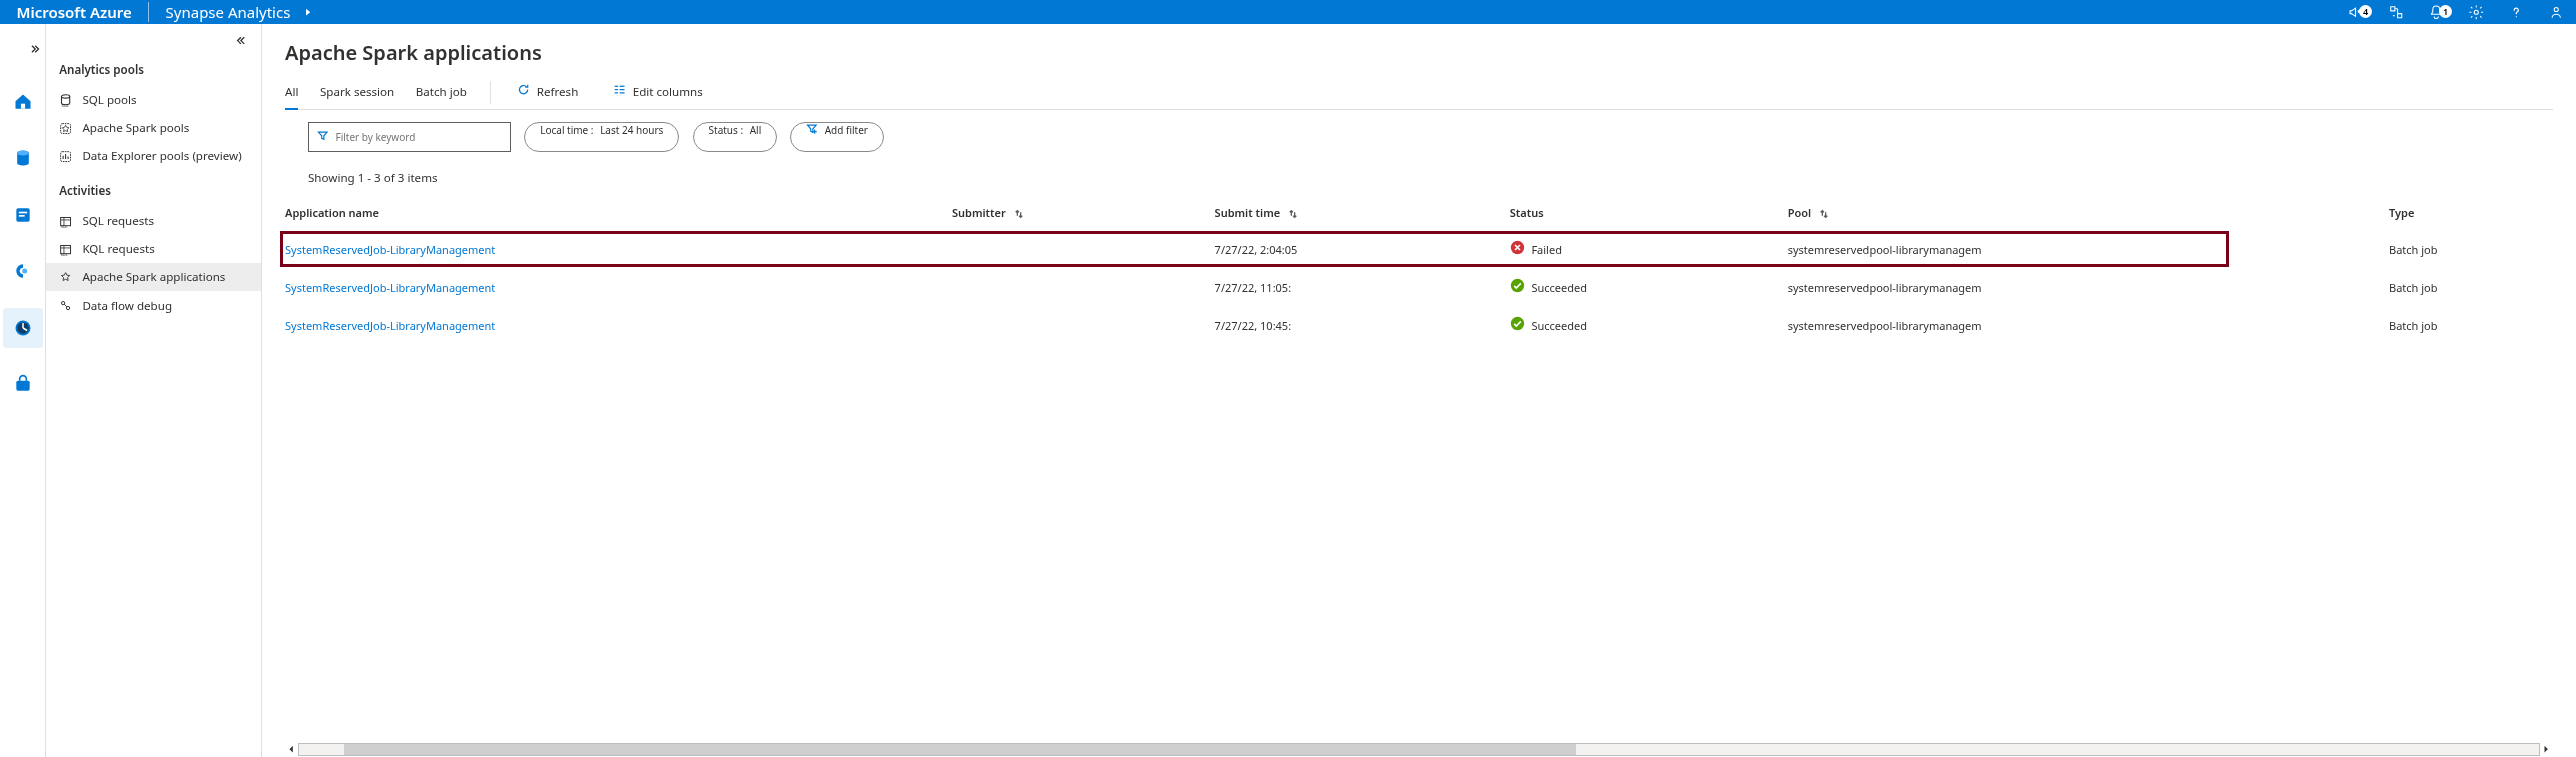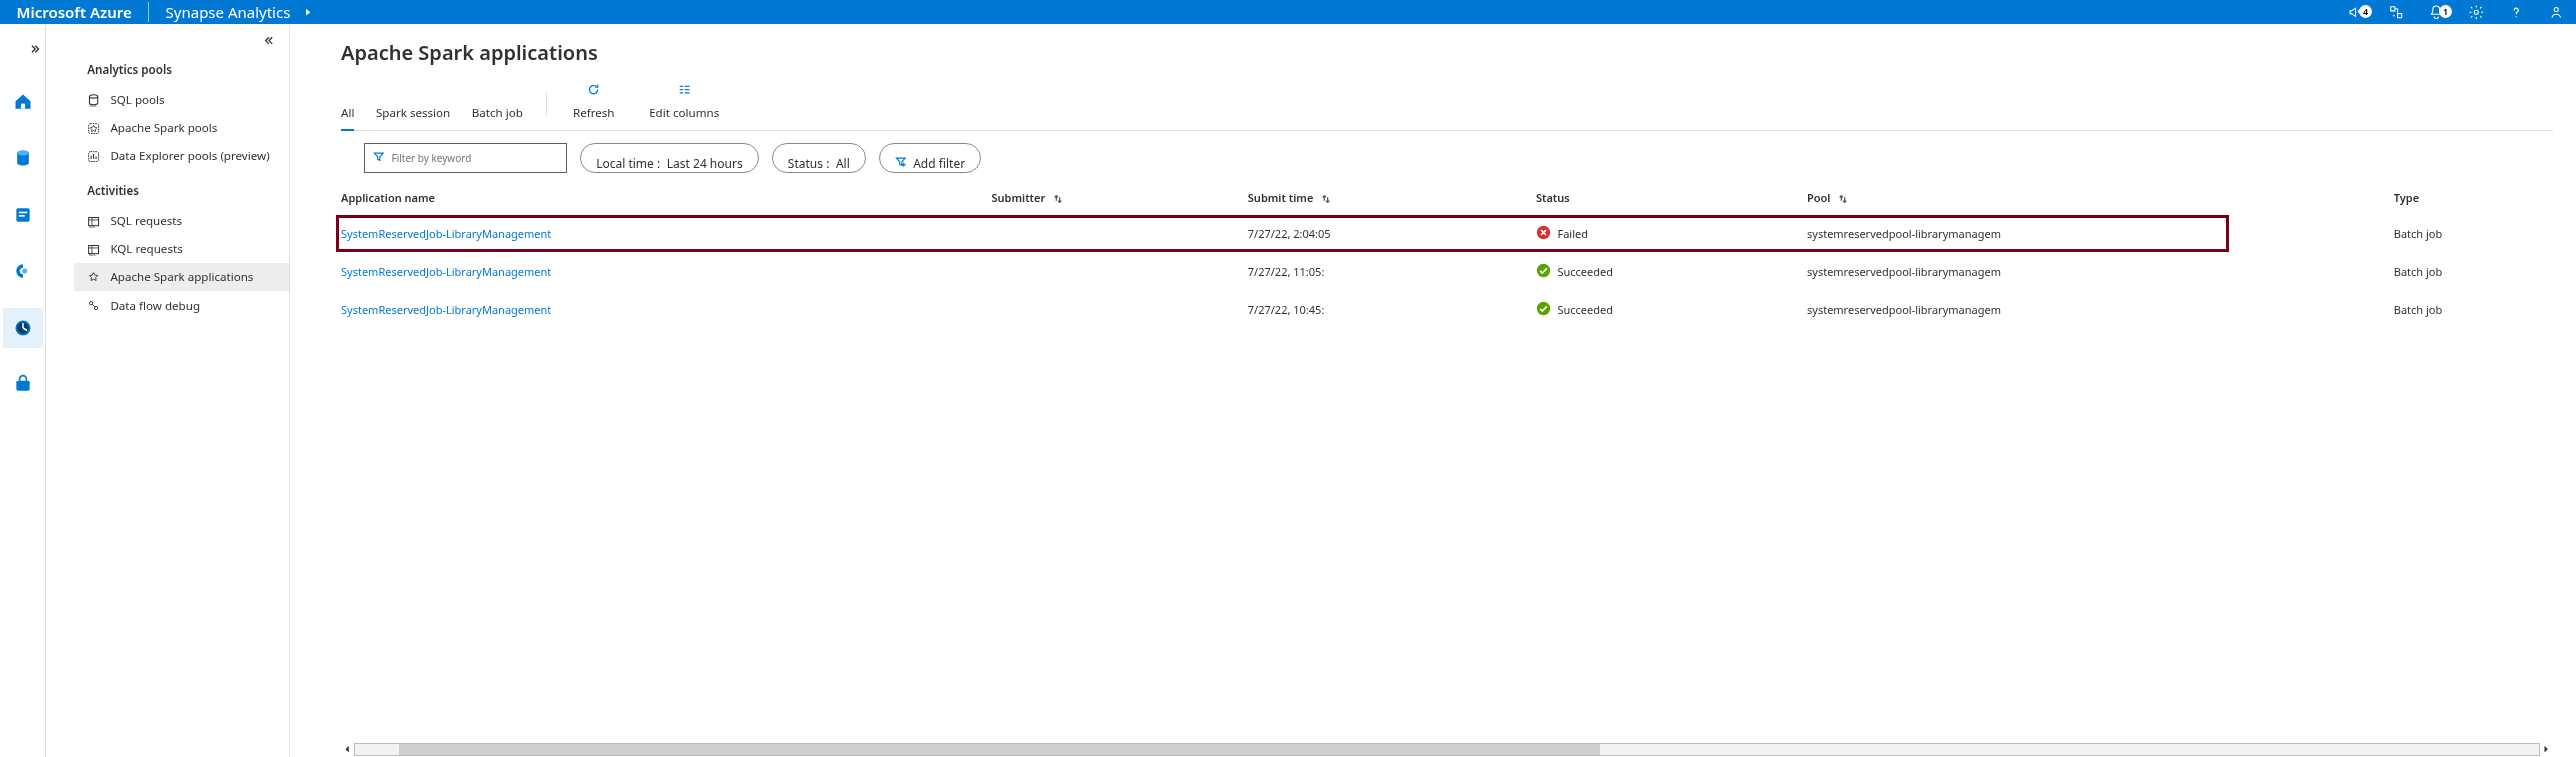--- a/index.html
+++ b/index.html
@@ -14,21 +14,21 @@
     .service { font-size:15px; font-weight:400; padding:0 8.3px 0 16.5px; }
     .crumb-play { display:inline-flex; align-items:center; justify-content:center; width:18px; height:40px; cursor:pointer; }
     .crumb-play svg{ fill:#fff; }
 
     .topbar-right { margin-left:auto; display:flex; align-items:stretch; height:100%; }
     .topbtn { width:40px; display:flex; align-items:center; justify-content:center; position:relative; cursor:pointer; }
     .topbtn svg { fill:#fff; width:16.5px; height:16.5px; }
     .badge-circle { position:absolute; top:5px; left:23px; background:#fff; color:#000; font-size:9px; font-weight:600; border-radius:50%; min-width:13.2px; height:13.2px; display:flex; align-items:center; justify-content:center; padding:0 3.3px; }
 
     
-    .maingrid { flex:1; display:flex; overflow:hidden;gap:28px; }
+    .maingrid { flex:1; display:flex; overflow:hidden; }
     .iconrail { width:46px; background:#fff; border-right:0.8px solid #e1dfdd; display:flex; flex-direction:column; align-items:center; padding-top:8.3px; gap:16.5px; }
     .iconrail .iconshell { width:40px; height:40px; display:flex; align-items:center; justify-content:center; cursor:pointer; border-radius:3.3px; }
     .iconrail svg { width:20px; height:20px; }
     .rail-collapse { width:46px; height:33px; display:flex; align-items:center; justify-content:flex-end; padding-right:5px; cursor:pointer; }
     .rail-collapse svg { width:13.2px; fill:#323130; }
 
     .sidepanel { width:216px; background:#fff; border-right:0.8px solid #e1dfdd; display:flex; flex-direction:column; }
     .sidepanel-collapse { height:33px; display:flex; justify-content:flex-end; align-items:center; padding-right:11.6px; cursor:pointer; }
     .sidepanel-collapse svg{ width:13.2px; fill:#323130; }
     .side-section-head { font-size:11.6px; font-weight:600; padding:5px 13.2px 8.3px; }
@@ -40,30 +40,30 @@
     .content { flex:1; display:flex; flex-direction:column; overflow:hidden; min-width:0; }
     .content-head { padding:15px 23px 0; }
     .h1 { font-size:20px; font-weight:600; margin-bottom:10px; }
 
     
     .tabtoolbar { display:flex; align-items:flex-end; border-bottom:0.8px solid #e1dfdd; }
     .tabs { display:flex; gap:21.5px; }
     .tab { font-size:11.6px; padding:8.3px 0 10px; cursor:pointer; position:relative; }
     .tab.active::after { content:""; position:absolute; left:0; right:0; bottom:-0.8px; height:2.5px; background:#0078d4; }
     .toolbar-sep { width:0.8px; background:#e1dfdd; margin:0 23px; height:23px; align-self:center; }
-    .toolbtn { display:flex; align-items:center; gap:6.6px; font-size:11.6px; padding:6.6px 3.3px 10px; cursor:pointer; margin-right:28px;flex-direction:column; }
+    .toolbtn { display:flex; align-items:center; gap:6.6px; font-size:11.6px; padding:6.6px 3.3px 10px; cursor:pointer; margin-right:28px; }
     .toolbtn svg { width:13.2px; height:13.2px; fill:none; stroke:#0078d4; stroke-width:1.5; }
 
     
     .filterrow { display:flex; align-items:center; gap:13.2px; padding:11.6px 23px 6.6px; }
     .filterbox { display:flex; align-items:center; gap:6.6px; border:0.8px solid #605e5c; padding:0 8.3px; height:30px; width:203px; }
     .filterbox svg { width:11.6px; stroke:#0078d4; fill:none; stroke-width:1.6; }
     .filterbox input { border:none; outline:none; font-size:10px; flex:1; background:transparent; }
 
-    .pill { display:flex; align-items:flex-end; gap:6.6px; border:0.8px solid #8a8886; height:30px; padding:0 15px; border-radius:16.5px; font-size:12px; cursor:pointer; white-space:nowrap; }
+    .pill { display:flex; align-items:flex-start; gap:6.6px; border:0.8px solid #8a8886; height:30px; padding:0 15px; border-radius:16.5px; font-size:10px; cursor:pointer; white-space:nowrap; }
     .pill svg { width:11.6px; stroke:#0078d4; fill:none; stroke-width:1.6; }
     .pill b { font-weight:400; }
 
     .showing { font-size:11.6px; padding:11.6px 23px 10px; }
 
     
     .tablewrap { flex:1; overflow:auto; }
     table { border-collapse:collapse; width:100%; font-size:11px; }
     thead th { text-align:left; font-weight:600; padding:10px 11.6px; color:#323130; white-space:nowrap; position:relative; }
     thead th:first-child { padding-left:23px; }
@@ -297,20 +297,21 @@
         <div class="pill">
           <span><svg viewBox="0 0 16 16">
                 <path d="M2 3h12l-4.5 5v5l-3-1.5V8z"></path>
                 <line x1="12" y1="9" x2="12" y2="15"></line>
                 <line x1="9" y1="12" x2="15" y2="12"></line>
               </svg></span>
           <span>Add filter</span>
         </div>
       </div>
 
+      <div class="showing">Showing 1 - 3 of 3 items</div>
     </div>
 
     <div class="tablewrap">
       <table>
         <thead>
           <tr>
             <th><span>Application name</span></th>
             <th><span>Submitter</span>
               <span class="sort">
                   <svg viewBox="0 0 12 12">

